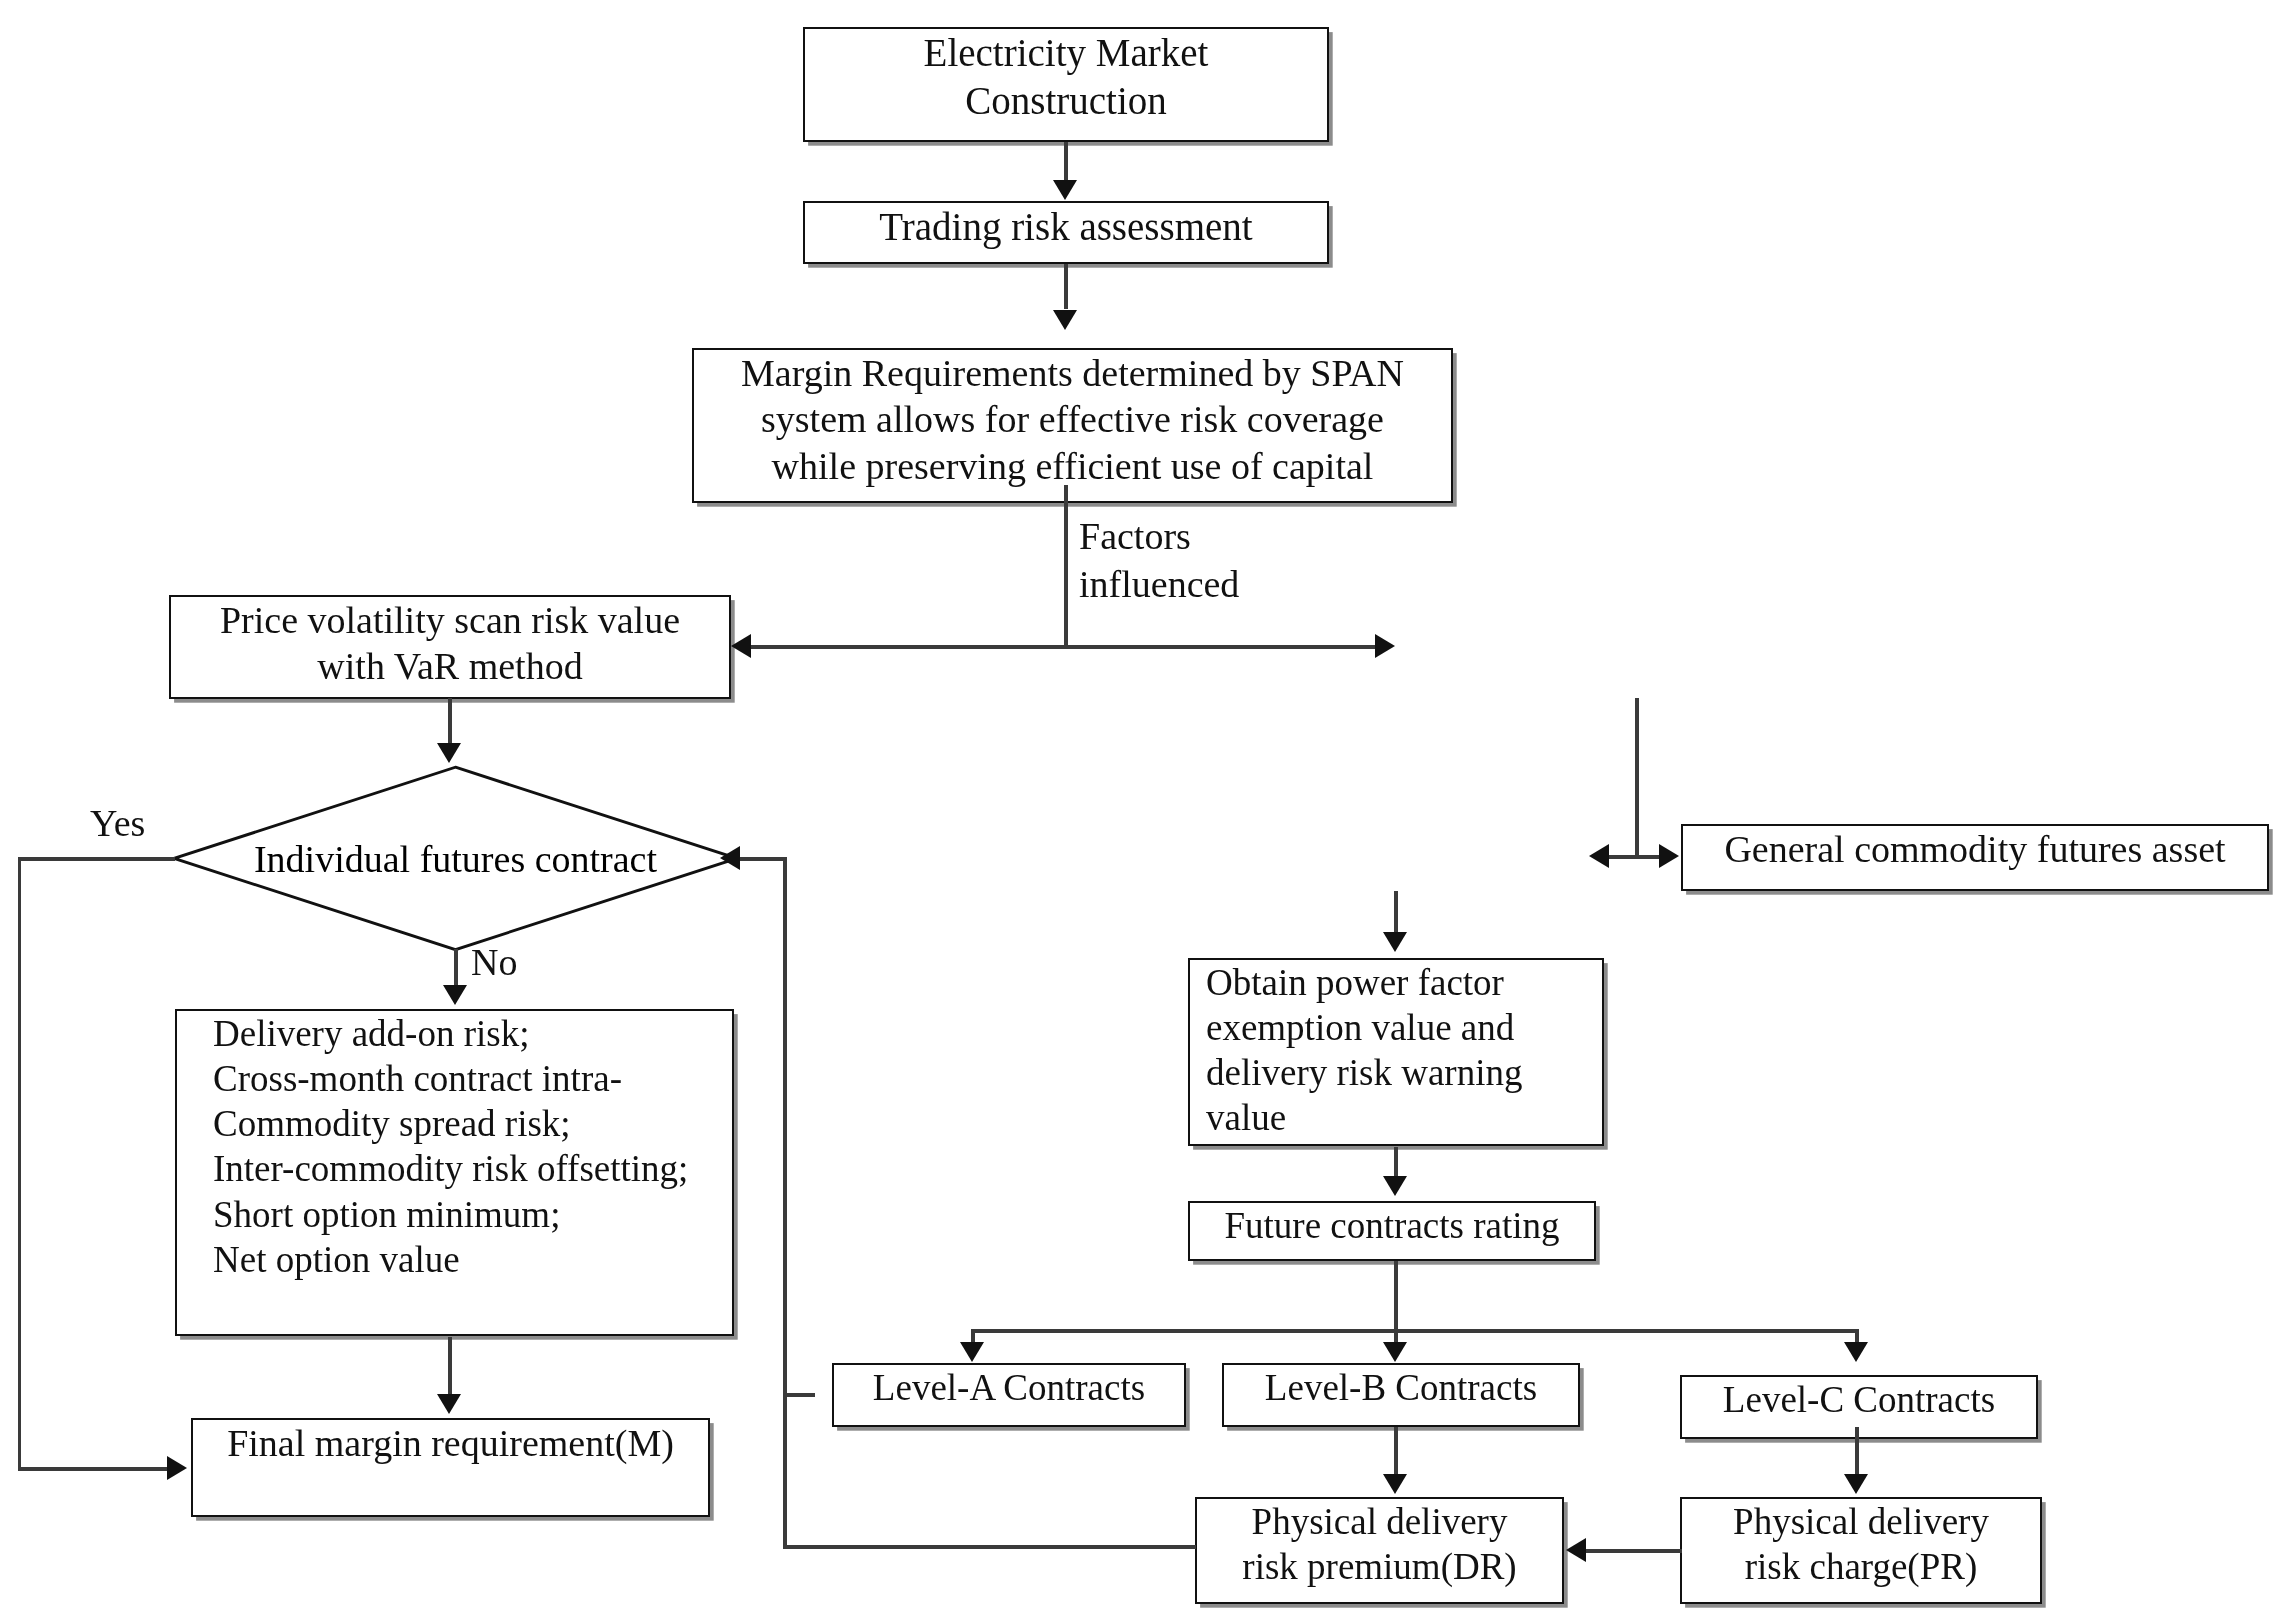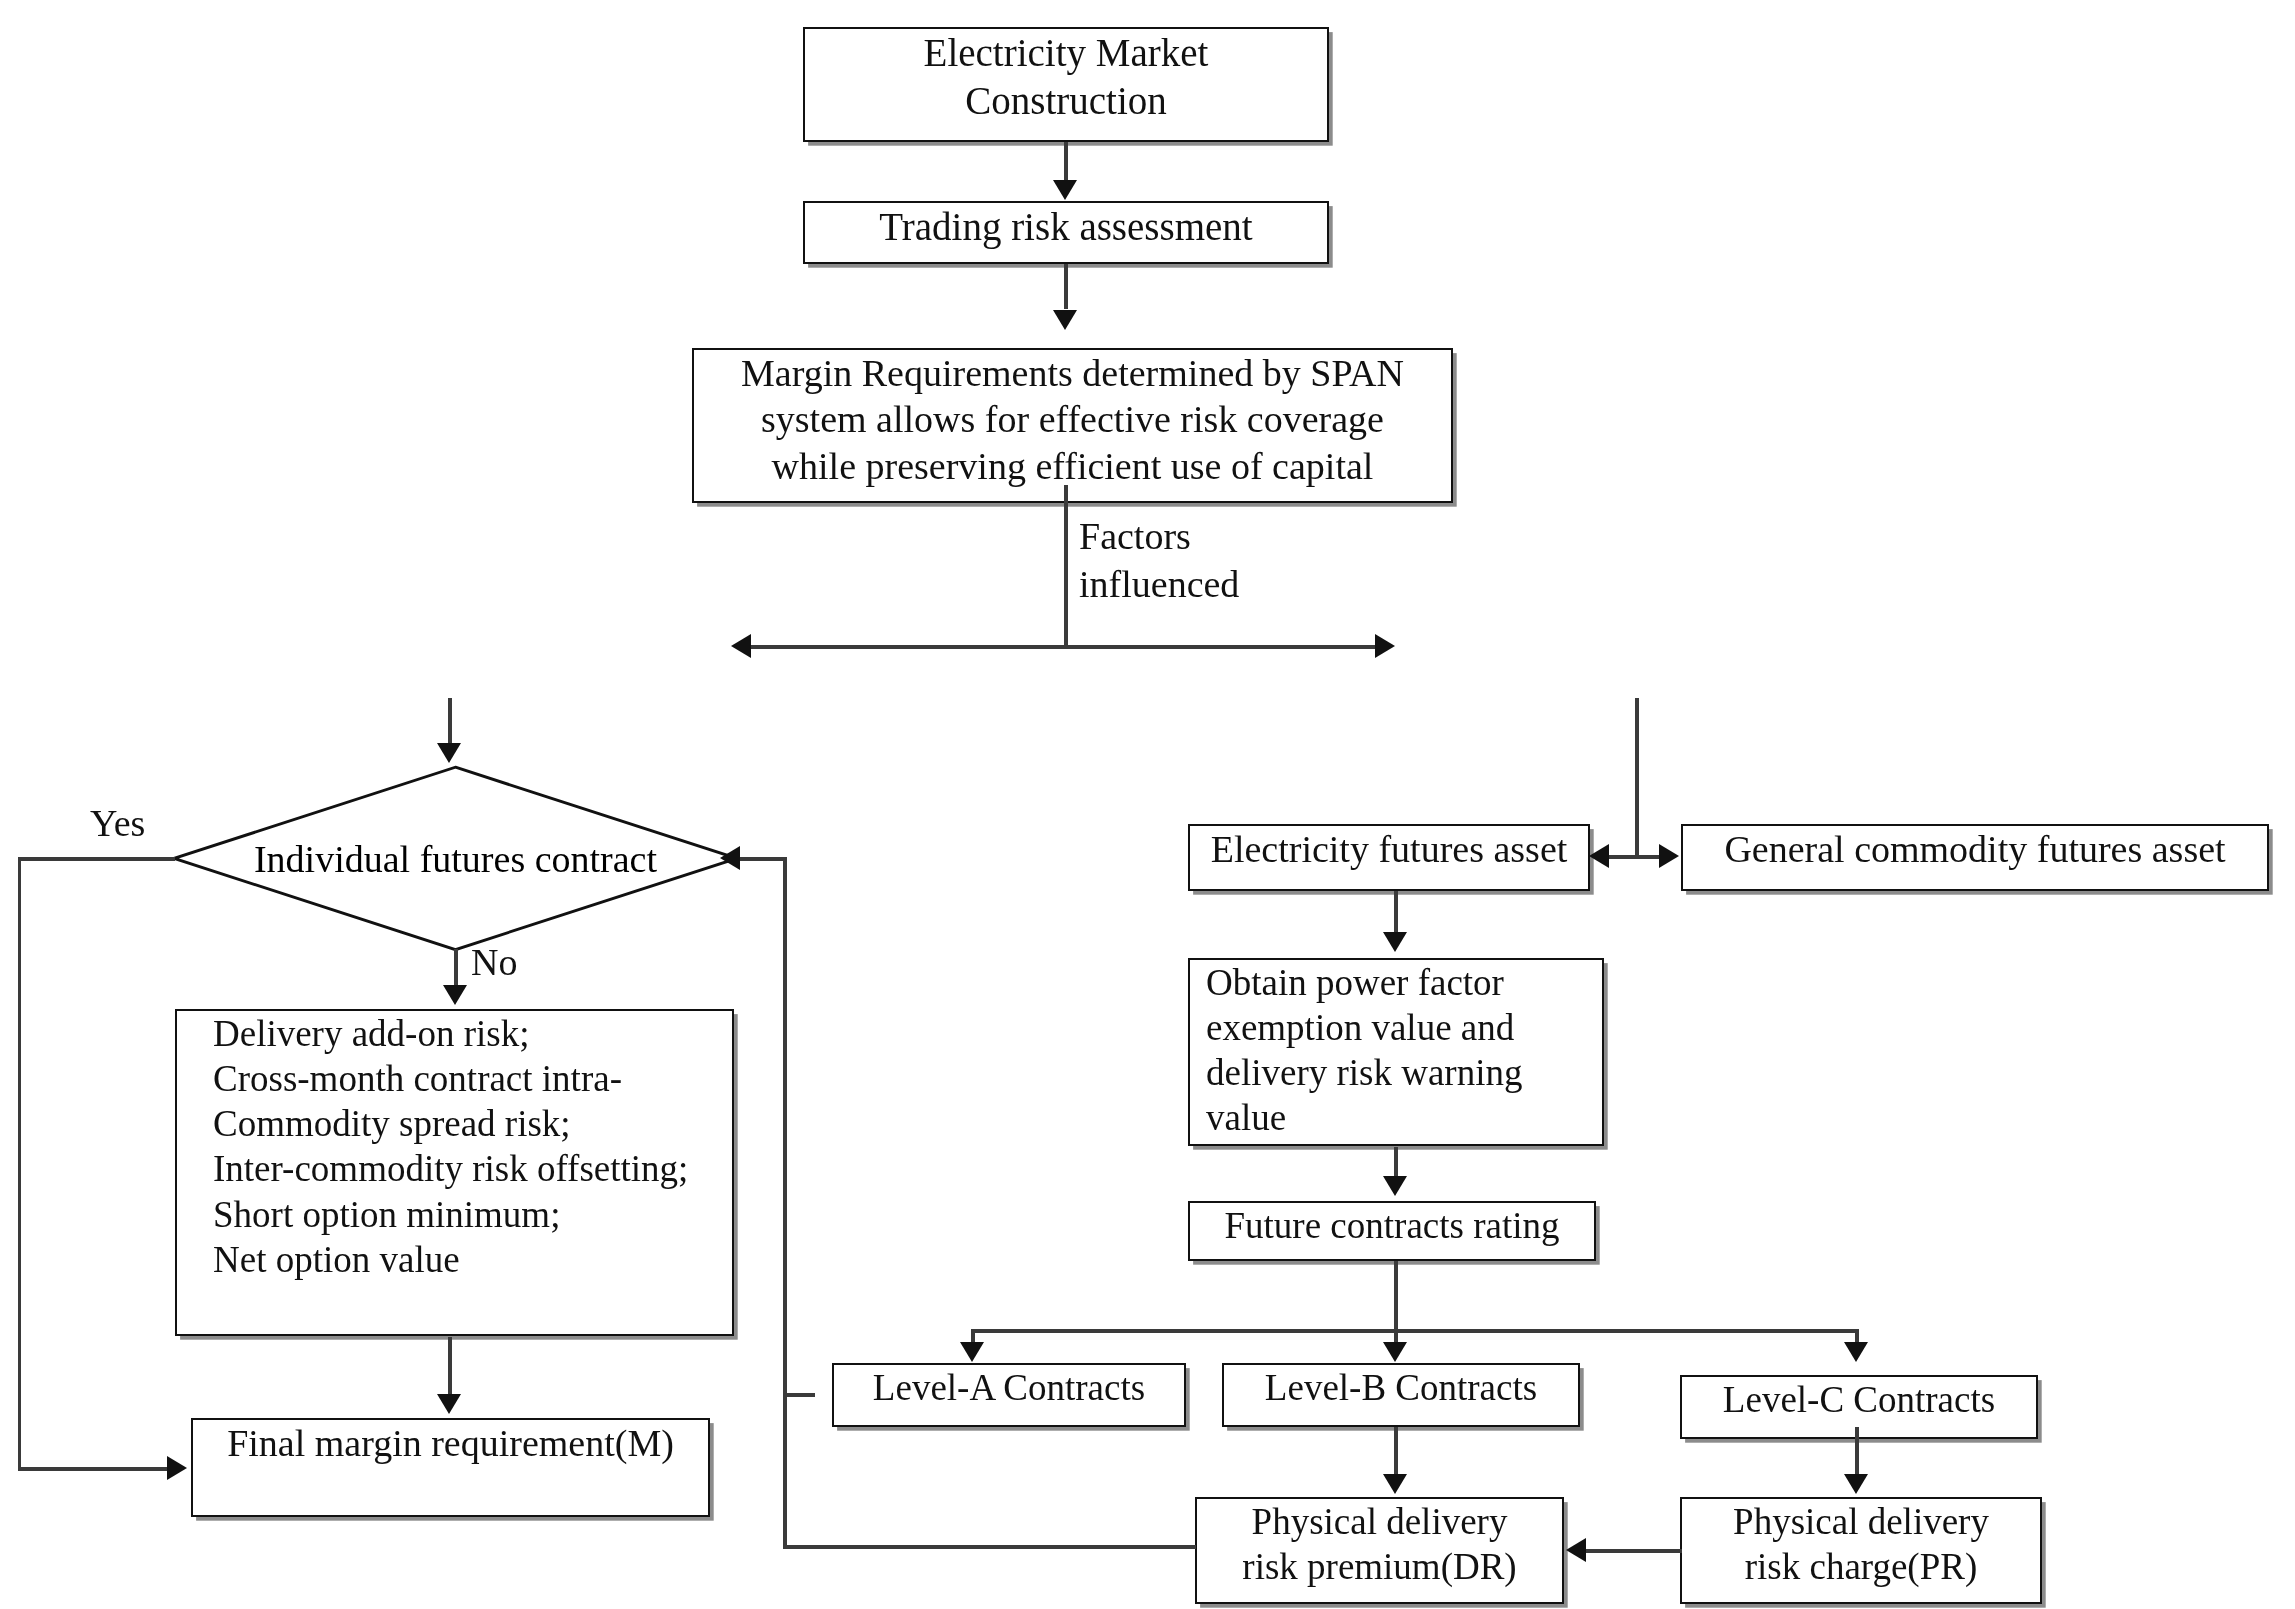--- a/index.html
+++ b/index.html
@@ -83,20 +83,24 @@
   <div class="node" style="left:803px;top:201px;width:526px;height:63px;font-size:39px;">
     <span class="txt">Trading risk assessment</span>
   </div>
 
   <div class="node" style="left:692px;top:348px;width:761px;height:155px;font-size:38px;">
     <span class="txt">Margin Requirements determined by SPAN
 system  allows for effective risk coverage
 while preserving efficient use of capital</span>
   </div>
 
+  <div class="node" style="left:169px;top:595px;width:562px;height:104px;font-size:38px;">
+    <span class="txt">Price volatility scan risk value
+with VaR method</span>
+  </div>
 
 
   <div class="diamond" style="left:172px;top:765px;width:567px;height:187px;font-size:38px;">
     <svg class="dshape" viewBox="0 0 777 256" preserveAspectRatio="none">
       <polygon points="388.5,3 774,128 388.5,253 3,128" fill="#ffffff" stroke="#111111" stroke-width="4"></polygon>
     </svg>
     <span class="txt">Individual futures contract</span>
   </div>
 
   <div class="node left-align" style="left:175px;top:1009px;width:559px;height:327px;font-size:37px;padding-left:20px;">
@@ -105,23 +109,20 @@
 Commodity spread risk;
 Inter-commodity risk offsetting;
 Short option minimum;
 Net option value</span>
   </div>
 
   <div class="node" style="left:191px;top:1418px;width:519px;height:99px;font-size:38px;">
     <span class="txt">Final margin requirement(M)</span>
   </div>
 
-  <div class="node" style="left:1188px;top:824px;width:402px;height:67px;font-size:38px;">
-    <span class="txt">Electricity futures asset</span>
-  </div>
 
   <div class="node" style="left:1681px;top:824px;width:588px;height:67px;font-size:38px;">
     <span class="txt">General commodity futures asset</span>
   </div>
 
   <div class="node left-align" style="left:1188px;top:958px;width:416px;height:188px;font-size:37px;">
     <span class="txt">Obtain power factor
 exemption value and
 delivery risk warning
 value</span>

